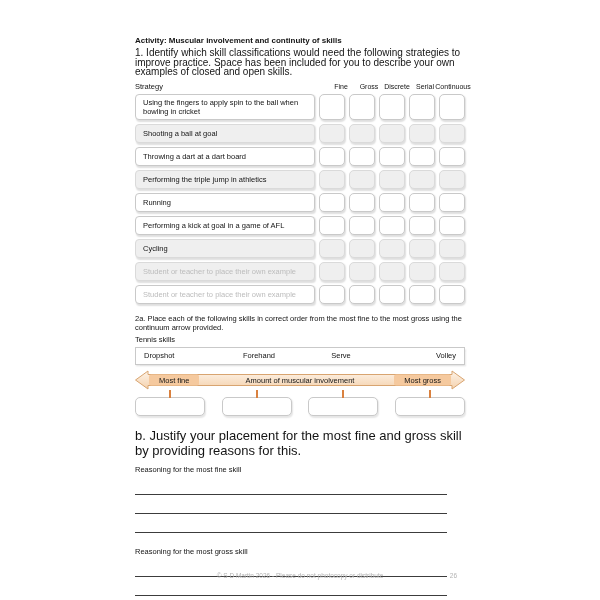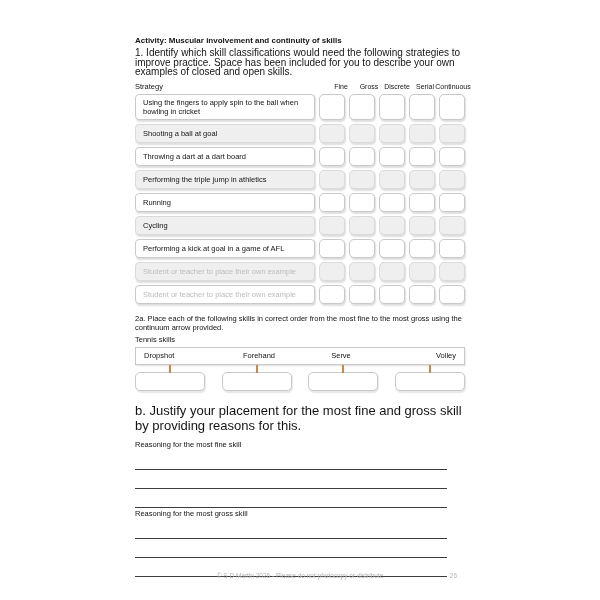--- a/index.html
+++ b/index.html
@@ -49,21 +49,21 @@
   
   .answer-row{display:flex;justify-content:space-between;margin-top:7px;}
   .answer-box{width:68px;height:17px;border:1px solid #c9c9c9;border-radius:5px;position:relative;
               box-shadow:1px 1.5px 1.5px rgba(0,0,0,0.10);background:#fff;}
   .answer-box::before{content:"";position:absolute;left:50%;margin-left:-1px;top:-8px;width:2px;height:8px;background:#d9813f;}
   
   .q2b-instr{font-size:13px;margin:12px 0 0 0;}
   .reason-hd{font-size:7.5px;margin:7px 0 0 0;}
   .lines{margin-top:2px;}
   .write-line{width:312px;height:18px;border-bottom:1px solid #3c3c3c;}
-  .gap-gross{margin-top:1px;}
+  .gap-gross{margin-top:14px;}
   
   .footer-copy{position:absolute;bottom:21px;left:0;width:100%;text-align:center;font-size:6.5px;color:#b3b3b3;}
   .footer-page{position:absolute;bottom:21px;right:143px;font-size:6.5px;color:#b3b3b3;}
 </style>
 </head>
 <body>
 
 <div class="content">
 
   <h1 class="title">Activity: Muscular involvement and continuity of skills</h1>
@@ -114,30 +114,30 @@
         <div class="cb"></div>
       </div>
       <div class="trow">
       <div class="strategy-cell">Running</div>
     <div class="cb"></div>
         <div class="cb"></div>
         <div class="cb"></div>
         <div class="cb"></div>
         <div class="cb"></div>
       </div>
+      <div class="trow">
+      <div class="strategy-cell">Performing a kick at goal in a game of AFL</div>
+    <div class="cb"></div>
+        <div class="cb"></div>
+        <div class="cb"></div>
+        <div class="cb"></div>
+        <div class="cb"></div>
+      </div>
       <div class="trow shaded">
       <div class="strategy-cell">Cycling</div>
-    <div class="cb"></div>
-        <div class="cb"></div>
-        <div class="cb"></div>
-        <div class="cb"></div>
-        <div class="cb"></div>
-      </div>
-      <div class="trow">
-      <div class="strategy-cell">Performing a kick at goal in a game of AFL</div>
     <div class="cb"></div>
         <div class="cb"></div>
         <div class="cb"></div>
         <div class="cb"></div>
         <div class="cb"></div>
       </div>
       <div class="trow shaded placeholder">
       <div class="strategy-cell">Student or teacher to place their own example</div>
     <div class="cb"></div>
         <div class="cb"></div>
@@ -157,20 +157,34 @@
 
   <p class="q2a-instr">2a. Place each of the following skills in correct order from the most fine to the most gross using the continuum arrow provided.</p>
   <div class="tennis-title">Tennis skills</div>
   <div class="tennis-box" id="tennis-box">
       <span class="tennis-skill">Dropshot</span>
       <span class="tennis-skill">Forehand</span>
       <span class="tennis-skill">Serve</span>
       <span class="tennis-skill">Volley</span>
     </div>
 
+  <div class="continuum">
+    <svg width="330" height="20" viewBox="0 0 330 20">
+      <defs>
+        <linearGradient id="agrad" x1="0" y1="0" x2="0" y2="1">
+          <stop offset="0" stop-color="#fdf3e8"></stop>
+          <stop offset="1" stop-color="#f4d2ae"></stop>
+        </linearGradient>
+      </defs>
+      <polygon points="0.5,10 13,1 13,4.5 317,4.5 317,1 329.5,10 317,19 317,15.5 13,15.5 13,19" fill="url(#agrad)" stroke="#d8a470" stroke-width="1" stroke-linejoin="round"></polygon>
+    </svg>
+    <span class="cont-label pill pill-left">Most fine</span>
+    <span class="cont-label cont-center">Amount of muscular involvement</span>
+    <span class="cont-label pill pill-right">Most gross</span>
+  </div>
 
   <div class="answer-row" id="answer-row">
       <div class="answer-box"></div>
       <div class="answer-box"></div>
       <div class="answer-box"></div>
       <div class="answer-box"></div>
     </div>
 
   <p class="q2b-instr">b. Justify your placement for the most fine and gross skill by providing reasons for this.</p>
 

